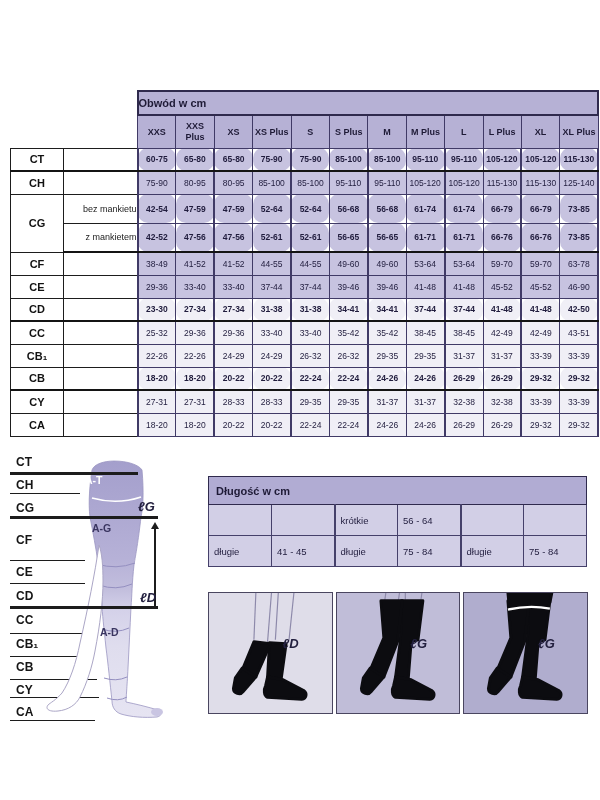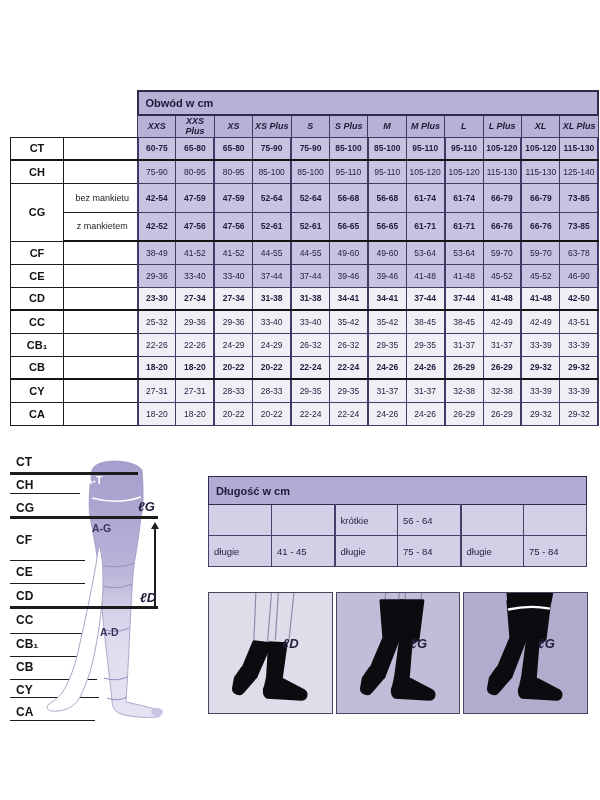--- a/index.html
+++ b/index.html
@@ -6,32 +6,32 @@
   #page{position:relative;width:600px;height:800px;background:#fff;overflow:hidden;
         font-family:"Liberation Sans",sans-serif;color:#201c3d;}
 
   
   table{border-collapse:collapse;table-layout:fixed;}
   #obwod{position:absolute;left:10px;top:90px;width:588px;}
   #obwod col.lab{width:53px;} #obwod col.sub{width:74px;} #obwod col.sz{width:38.4px;}
   #obwod td,#obwod th{padding:0;overflow:hidden;}
   #obwod .blank{border:none;background:#fff;}
   #obwod .title-cell{background:#b6b1d5;border:2px solid #2f2a4d;text-align:left;
-      padding-left:7px;font-size:11px;font-weight:bold;color:#1e1a36;height:22px;}
-  #obwod tr.hdr{height:22px;font-style:italic;}
+      font-size:11px;font-weight:bold;color:#1e1a36;height:22px;}
+  #obwod tr.hdr{height:33px;}
   #obwod tr.hdr th.szh{background:#b6b1d5;border:1px solid #403a66;font-size:9px;
       font-weight:bold;color:#1e1a36;line-height:1.15;}
   #obwod th.rowlab{background:#fff;border:1.4px solid #1d1d1d;font-size:11px;
       font-weight:bold;color:#111;text-align:center;}
   #obwod td.subcell{background:#fff;border:1.4px solid #1d1d1d;font-size:9px;
-      color:#222;text-align:center;padding-left:4px;margin-top:16px;}
+      color:#222;text-align:right;padding-left:4px;margin-top:16px;}
   #obwod td.cell{border:1px solid #403a66;font-size:8.5px;text-align:center;color:#201c3d;}
   #obwod tr.lav td.cell{background:#c7c3e0;}
   #obwod tr.lgt td.cell{background:#f0eff6;}
-  #obwod tr.bold td.cell{font-weight:bold;}
+  #obwod tr.bold td.cell{font-weight:bold;border-radius:10px;}
   #obwod tr.h23{height:23px;} #obwod tr.h29{height:29px;}
   #obwod tr.thickb td,#obwod tr.thickb th{border-bottom:2.5px solid #141414;}
   #obwod td.ci-1,#obwod td.ci-3,#obwod td.ci-5,#obwod td.ci-7,#obwod td.ci-9,
   #obwod th.ci-1,#obwod th.ci-3,#obwod th.ci-5,#obwod th.ci-7,#obwod th.ci-9{border-right-width:2px;}
   #obwod td.ci-11,#obwod th.ci-11{border-right-width:2px;}
   #obwod td.ci-0,#obwod th.ci-0{border-left-width:2px;}
 
   
   #diagram{position:absolute;left:0;top:450px;width:200px;height:290px;}
   #diagram .mlabel{position:absolute;left:16px;width:36px;font-size:12px;font-weight:bold;

